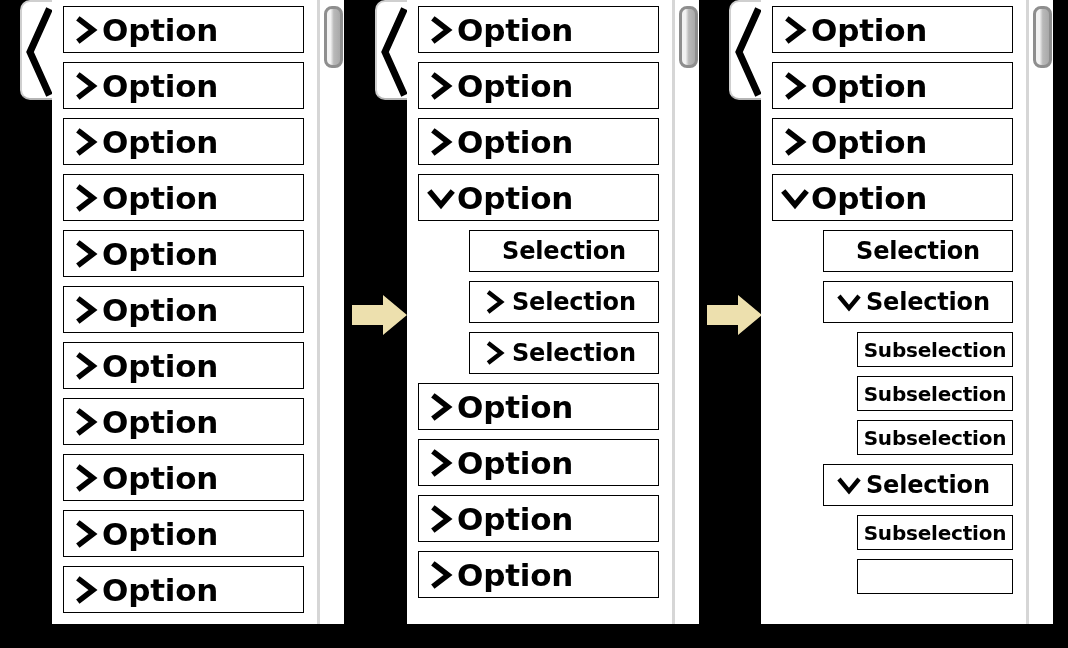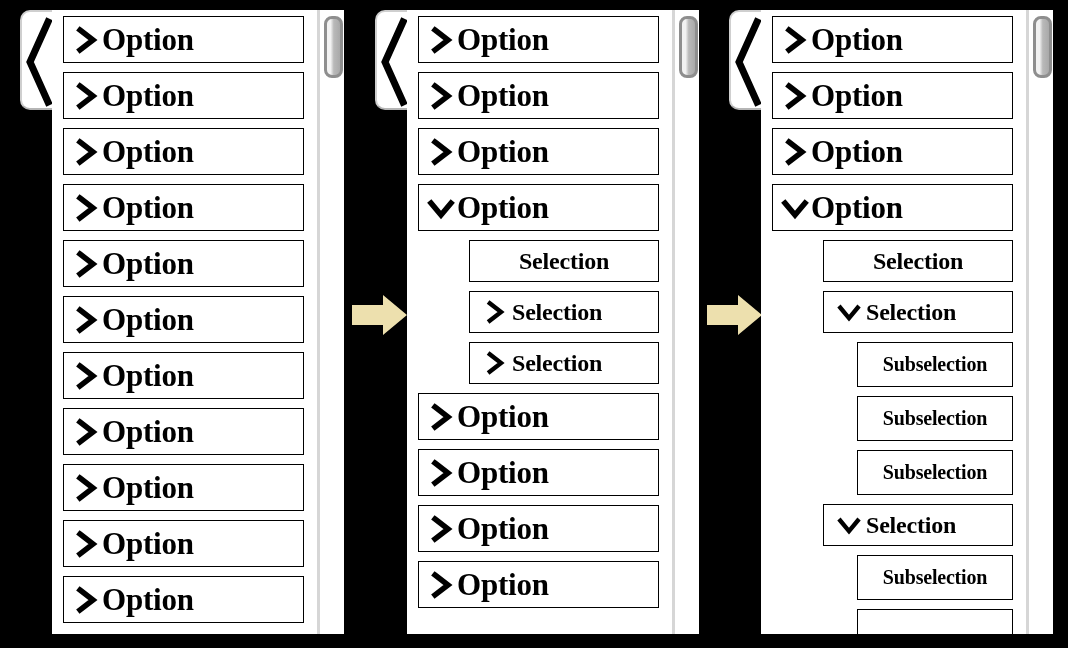--- a/index.html
+++ b/index.html
@@ -3,21 +3,21 @@
 <meta charset="utf-8">
 <style>
   html,body{margin:0;padding:0;}
   body{
     width:1068px;height:648px;background:#000;overflow:hidden;
     font-family:"DejaVu Sans","Liberation Sans",sans-serif;
   }
   .stage{position:relative;width:1068px;height:648px;}
 
   
-  .panel{position:absolute;top:10px;height:624px;font-family:Liberation Serif, serif;}
+  .panel{position:absolute;top:0;height:624px;}
   .panel-body{
     position:absolute;top:0;left:32px;right:0;height:624px;
     background:#fff;overflow:hidden;
   }
   .rows{position:absolute;top:6px;left:0;right:0;}
 
   
   .collapse-tab{
     position:absolute;left:0;top:0;width:33px;height:100px;
     background:#fff;
@@ -48,21 +48,21 @@
   .row{
     position:relative;
     box-sizing:border-box;
     border:1.6px solid #000;
     background:#fff;
     display:flex;align-items:center;
     margin-bottom:9px;
   }
   .row.lvl0{margin-left:11px;margin-right:10px;height:47px;}
   .row.lvl1{margin-left:62px;margin-right:10px;height:42px;}
-  .row.lvl2{margin-left:96px;margin-right:10px;height:45px;}
+  .row.lvl2{margin-left:96px;margin-right:10px;height:35px;}
 
   .chev{
     flex:0 0 auto;display:flex;align-items:center;justify-content:center;
   }
   .row.lvl0 .chev{width:32px;margin-left:6px;}
   .row.lvl1 .chev{width:34px;margin-left:8px;}
 
   .label{
     font-weight:bold;color:#000;white-space:nowrap;
     letter-spacing:-0.2px;

